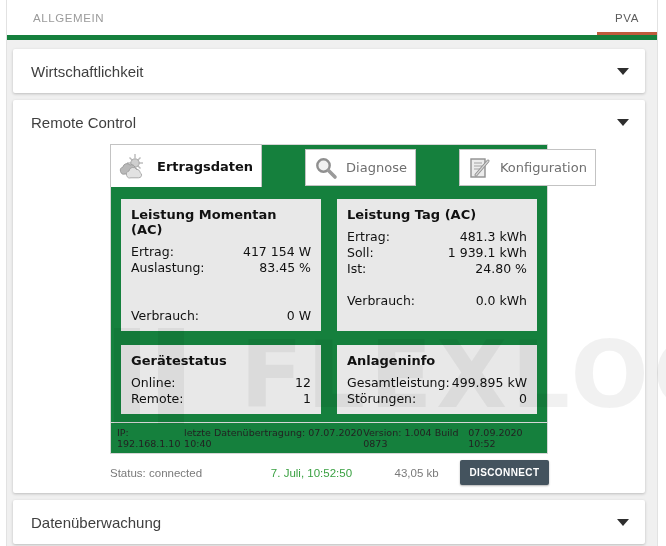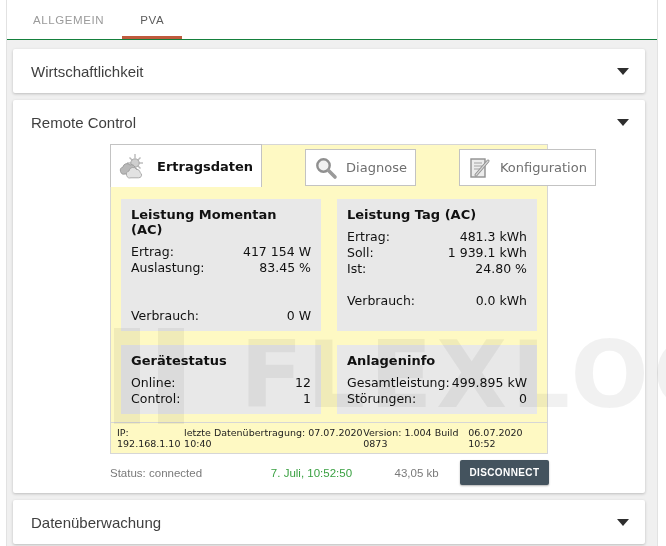--- a/index.html
+++ b/index.html
@@ -2,37 +2,37 @@
 <html><head>
 <meta charset="utf-8">
 <style>
   * { margin:0; padding:0; box-sizing:border-box; }
   html,body { width:666px; height:546px; background:#fff; font-family:"Liberation Sans", sans-serif; }
   .viewport { position:relative; width:666px; height:546px; overflow:hidden; background:#fff; }
   .frame { position:absolute; left:6px; top:0; width:652px; height:546px;
            border-left:1px solid #e2e2e2; border-right:1px solid #e2e2e2; background:#f0f0f0; }
 
   
-  .topbar { height:40px; background:#fff; border-bottom:1px solid #15803d; display:flex; align-items:stretch; padding-left:8px; }
+  .topbar { height:40px; background:#fff; border-bottom:5px solid #15803d; display:flex; align-items:stretch; padding-left:8px;justify-content:space-between; }
   .top-tab { display:flex; align-items:center; justify-content:center; padding:0 18px; font-size:11.5px;
              letter-spacing:.6px; color:#9b9b9b; cursor:pointer; position:relative; font-weight:500; }
   .top-tab.active { color:#5c5c5c; }
   .top-tab.active::after { content:""; position:absolute; left:0; right:0; bottom:0; height:3px; background:#bf5b3d; }
 
   
   .content { padding:9px 12px 0 6px; }
   .card { background:#fff; border-radius:2px; box-shadow:0 1px 3px rgba(0,0,0,.22); margin-bottom:7px; }
   .card-header { height:44px; display:flex; align-items:center; padding:0 16px 0 18px; cursor:pointer;gap:22px; }
   .card-title { flex:1; font-size:15px; color:#3f3f3f; }
   .caret { width:0; height:0; border-left:6px solid transparent; border-right:6px solid transparent;
            border-top:7px solid #2e2e2e; }
 
   
   .remote-body { padding:0 0 8px 0; }
-  .panel { width:438px; margin:0 auto; border:1px solid #d6d6d6; background:#fef9c3;
+  .panel { width:438px; margin:0 auto; border:1px solid #d6d6d6; background:#15803d;
            font-family:"DejaVu Sans", sans-serif; }
   .ptabs { display:flex; gap:7px; height:42px; }
   .ptab { display:flex; align-items:center; gap:8px; border:1px solid #c3c3c3; background:#fff;
           padding:0 8px; margin-top:4px; height:37px; cursor:pointer; color:#6f6f6f; font-size:13px;margin-left:36px; }
   .ptab.active { margin-top:-1px; margin-left:-1px; height:43px; border-bottom:none; color:#111; font-weight:bold; flex:1.45; }
   .ptab:not(.active){ flex:1; }
   .ptab svg { flex:0 0 auto; }
 
   .boxes { padding:12px 10px 8px 10px; display:grid; grid-template-columns:1fr 1fr; gap:14px 16px; }
   .gbox { background:#e8e8e8; padding:8px 10px 7px 10px; font-size:12.5px; color:#111; }
@@ -172,21 +172,21 @@
                 </div>
               </div>
 
               <div class="gbox">
                 <div class="gbox-title">Gerätestatus</div>
                 <div class="grow">
                   <span class="lbl">Online:</span>
                   <span class="val">12</span>
                 </div>
                 <div class="grow">
-                  <span class="lbl">Control:</span>
+                  <span class="lbl">Remote:</span>
                   <span class="val">1</span>
                 </div>
               </div>
 
               <div class="gbox">
                 <div class="gbox-title">Anlageninfo</div>
                 <div class="grow">
                   <span class="lbl">Gesamtleistung:</span>
                   <span class="val">499.895 kW</span>
                 </div>
@@ -194,21 +194,21 @@
                   <span class="lbl">Störungen:</span>
                   <span class="val">0</span>
                 </div>
               </div>
             </div>
 
             <div class="pfooter">
               <span>IP: 192.168.1.10</span>
               <span>letzte Datenübertragung: 07.07.2020 10:40</span>
               <span>Version: 1.004 Build 0873</span>
-              <span>06.07.2020 10:52</span>
+              <span>07.09.2020 10:52</span>
             </div>
           </div>
 
           <div class="status-row">
             <span class="st">Status: connected</span>
             <span class="tm">7. Juli, 10:52:50</span>
             <span class="sz">43,05 kb</span>
             <span class="btn-wrap">
               <button class="disconnect-btn">DISCONNECT</button>
             </span>

